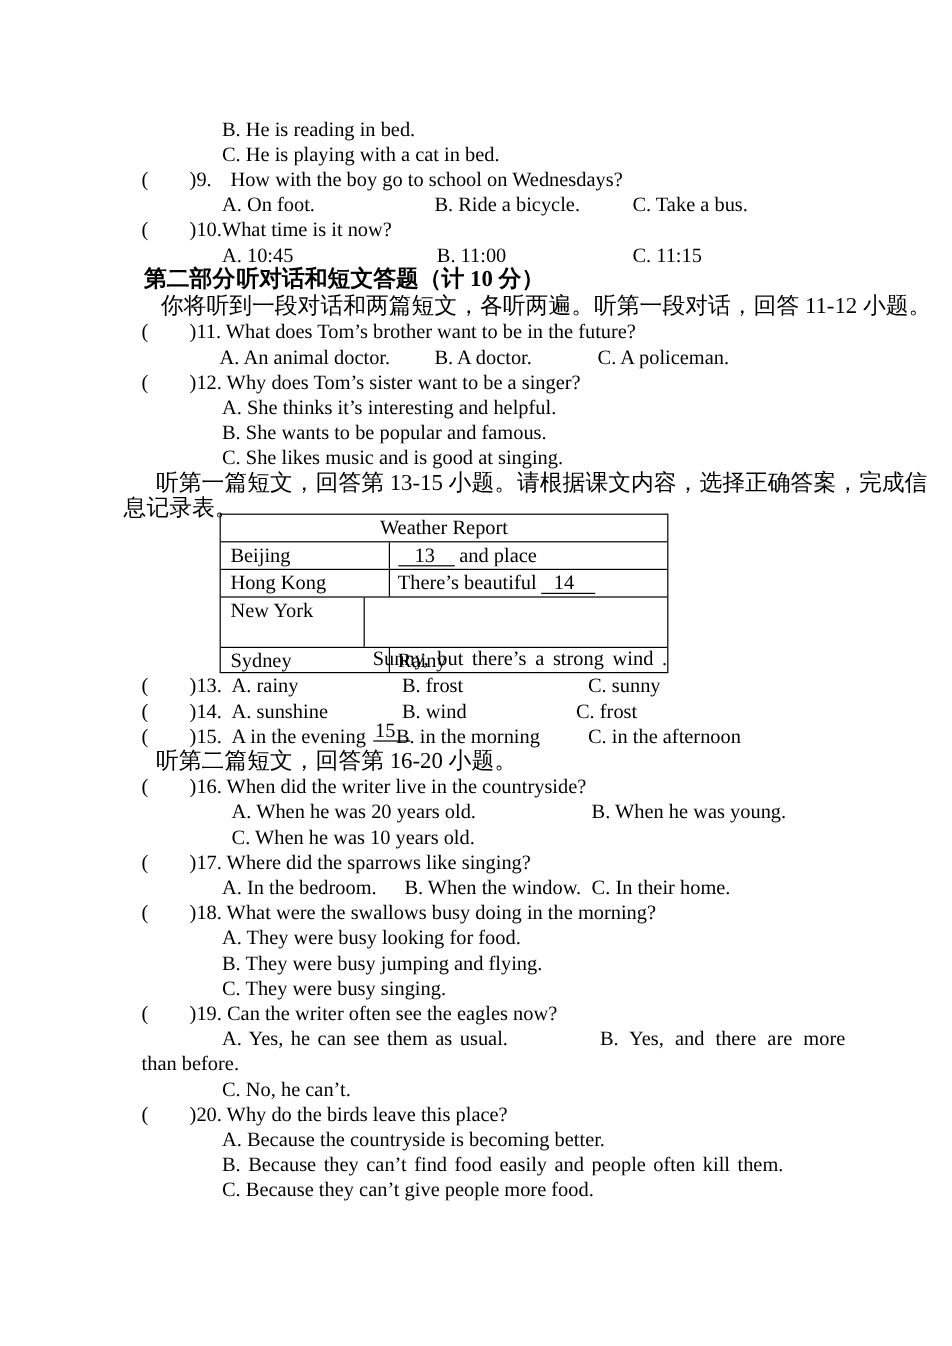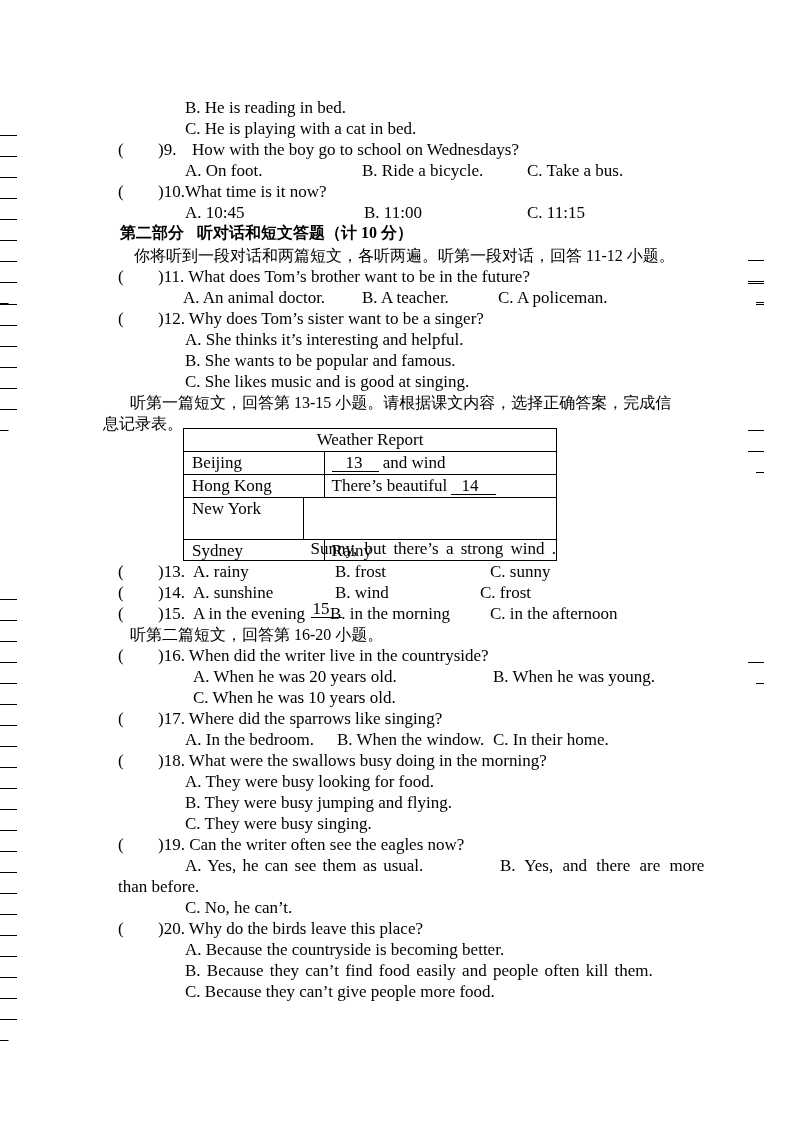--- a/index.html
+++ b/index.html
@@ -5,24 +5,24 @@
   html,body{margin:0;padding:0;background:#ffffff;}
   .page{
     position:relative;
     width:793px;height:1122px;
     background:#ffffff;
     color:#000000;
     font-family:"Liberation Serif", serif;
     font-size:17px;
     overflow:hidden;
   }
-  .ln{position:absolute;left:0;width:764px;height:21px;line-height:21px;white-space:pre;text-decoration:underline;}
+  .ln{position:absolute;left:0;width:764px;height:21px;line-height:21px;white-space:pre;}
   .seg{position:absolute;top:0;white-space:pre;}
   .bold{font-weight:bold;font-size:17.5px;}
-  .cn{font-size:16px;text-align:right;}
+  .cn{font-size:19px;text-align:right;}
   .ws2{word-spacing:2px;}
   .ws3{word-spacing:3px;}
   .ws5{word-spacing:5px;}
   
   .wtable{
     position:absolute;left:183px;top:428px;width:372px;
     border:1.5px solid #000;
   }
   .trow{display:flex;border-top:1.5px solid #000;}
   .trow:first-child{border-top:none;}
@@ -75,21 +75,21 @@
   <div class="ln cn" style="top:245px">
     <span class="seg" style="left:134px">你将听到一段对话和两篇短文，各听两遍。听第一段对话，回答 11-12 小题。</span>
   </div>
 
   <div class="ln" style="top:266px">
     <span class="seg" style="left:118px">(</span>
     <span class="seg" style="left:158px">)11. What does Tom’s brother want to be in the future?</span>
   </div>
   <div class="ln" style="top:287px">
     <span class="seg" style="left:183px">A. An animal doctor.</span>
-    <span class="seg" style="left:362px">B. A teacher.</span>
+    <span class="seg" style="left:362px">B. A doctor.</span>
     <span class="seg" style="left:498px">C. A policeman.</span>
   </div>
 
   <div class="ln" style="top:308px">
     <span class="seg" style="left:118px">(</span>
     <span class="seg" style="left:158px">)12. Why does Tom’s sister want to be a singer?</span>
   </div>
   <div class="ln" style="top:329px">
     <span class="seg" style="left:185px">A. She thinks it’s interesting and helpful.</span>
   </div>
@@ -106,21 +106,21 @@
   <div class="ln cn" style="top:413px">
     <span class="seg" style="left:103px">息记录表。</span>
   </div>
 
   <div class="wtable">
     <div class="trow" style="height:22px">
       <div class="tfull">Weather Report</div>
     </div>
     <div class="trow" style="height:22px">
       <div class="tc1">Beijing</div>
-      <div class="tc2"><span class="blank b13">13</span><span> and wind</span></div>
+      <div class="tc2"><span class="blank b13">13</span><span> and place</span></div>
     </div>
     <div class="trow" style="height:22px">
       <div class="tc1">Hong Kong</div>
       <div class="tc2"><span>There’s beautiful </span><span class="blank b14">14</span></div>
     </div>
     <div class="trow" style="height:41px">
       <div class="tc1">New York</div>
       <div class="tc2">
         <div class="fline ws3">Sunny, but there’s a strong wind .</div>
         <div class="fline"><span class="blank b15">15</span></div>

